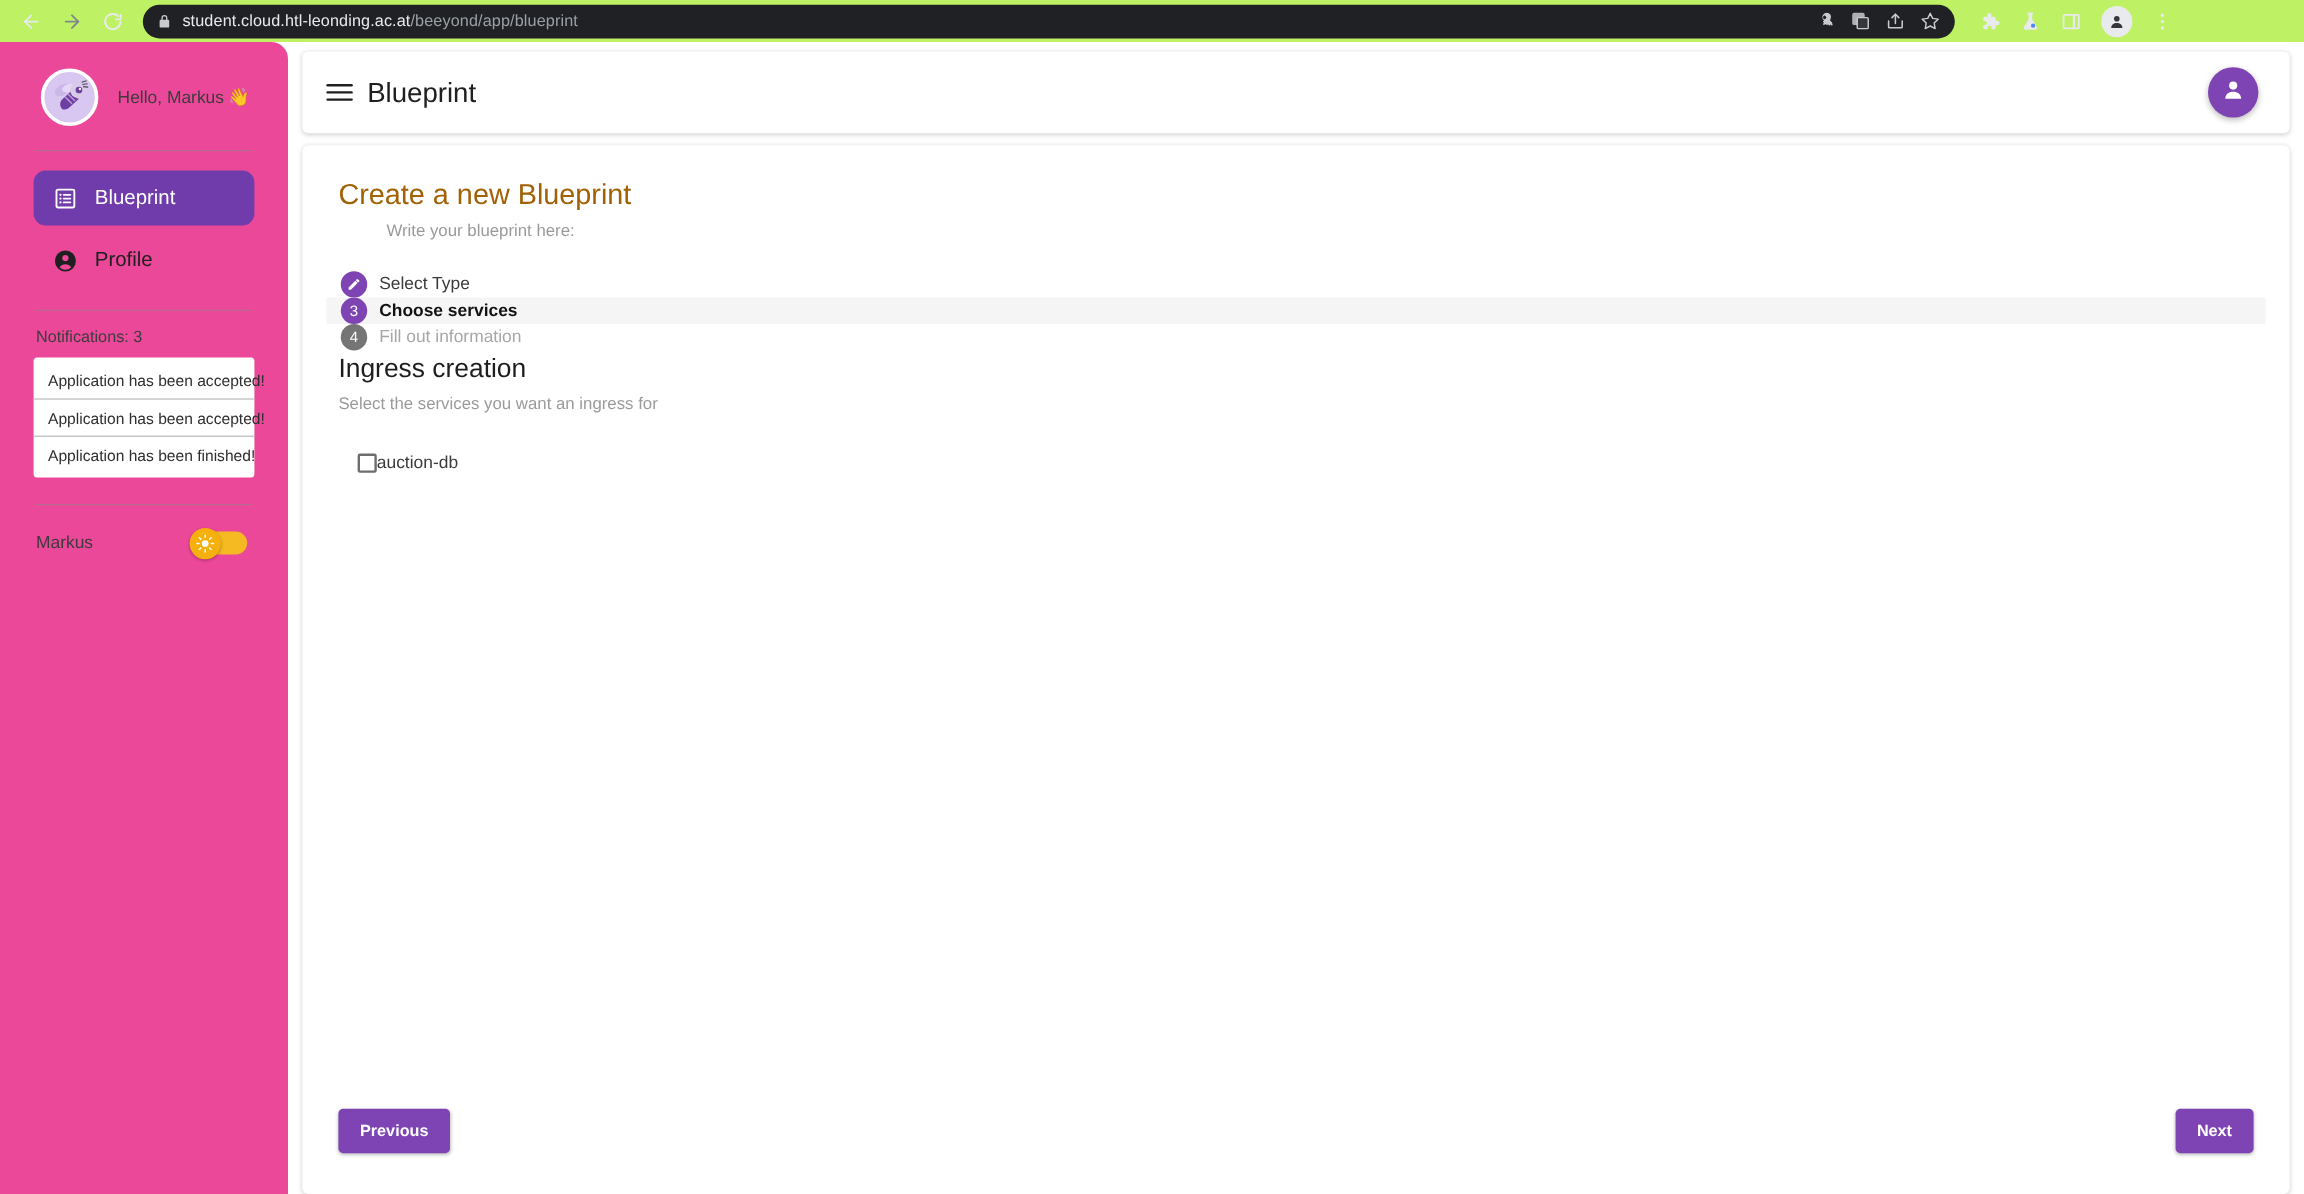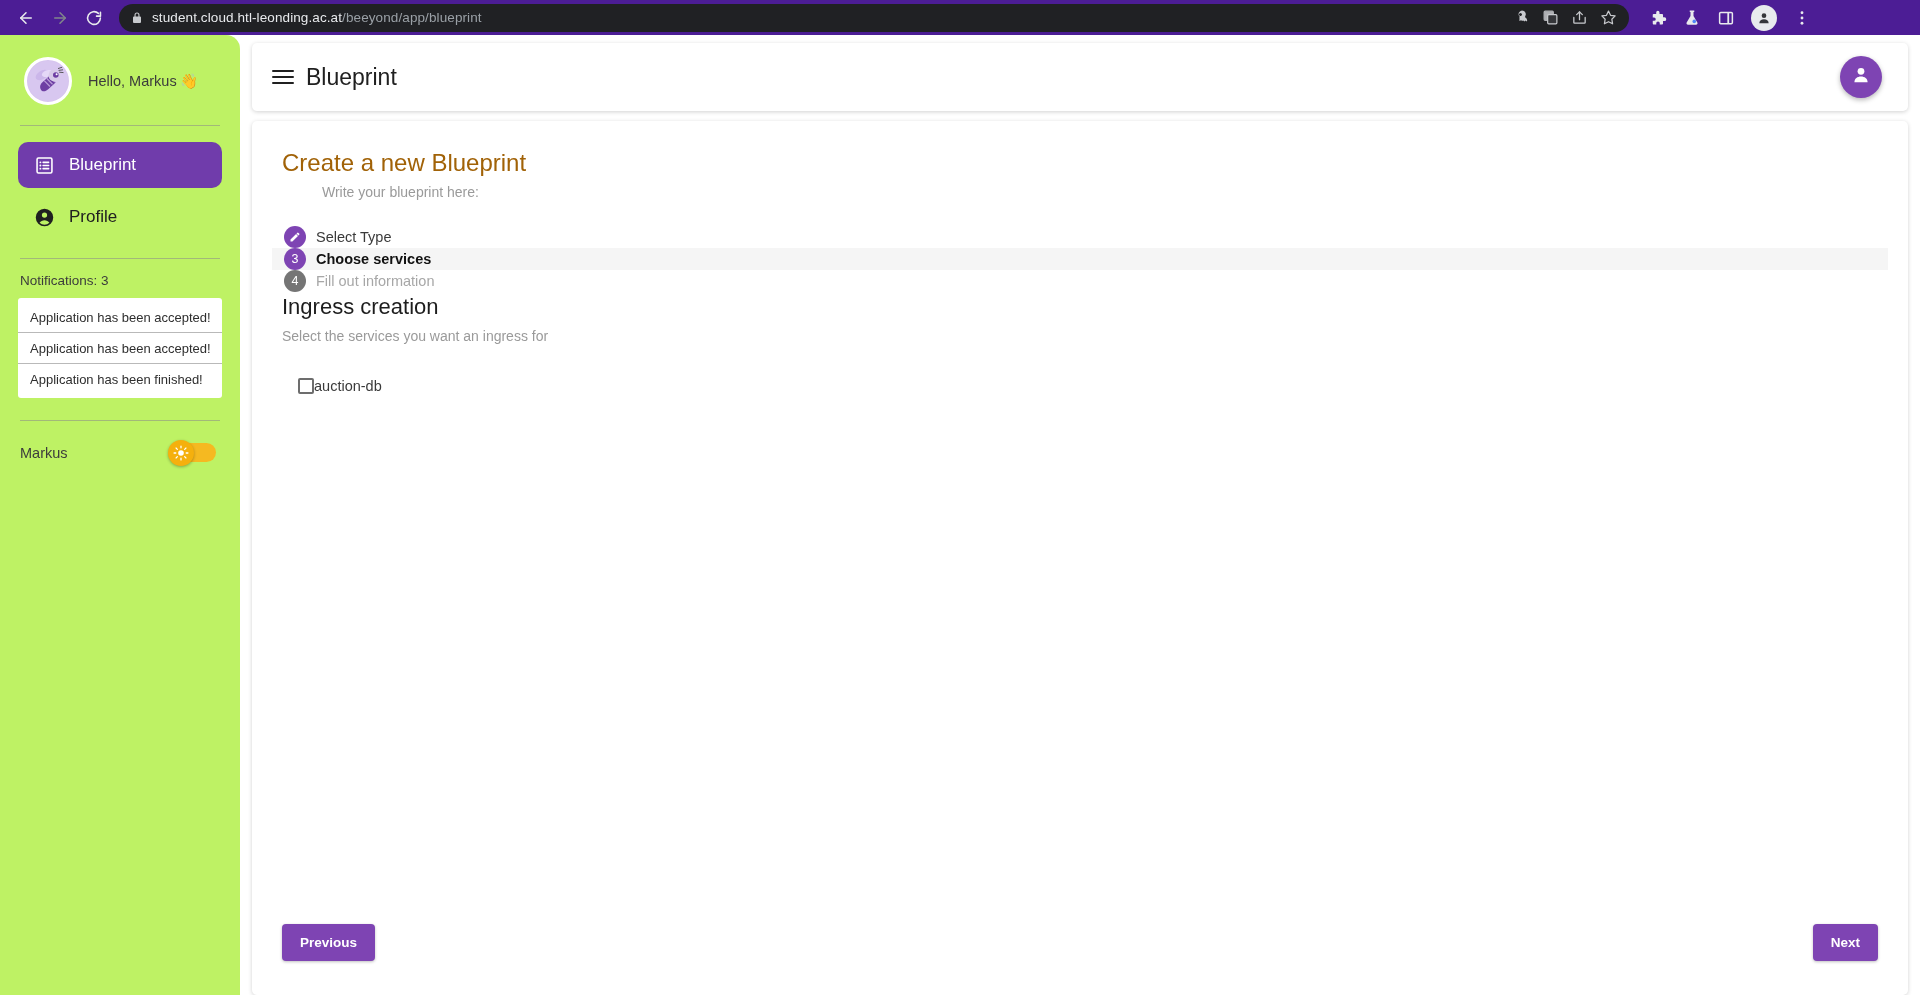--- a/index.html
+++ b/index.html
@@ -7,21 +7,21 @@
   html, body {
     width: 1920px; height: 995px;
     font-family: "Liberation Sans", sans-serif;
     background: #ffffff;
     overflow: hidden;
   }
 
   
   .browser-bar {
     height: 35px; width: 100%;
-    background: #4c1d95;
+    background: #bef264;
     display: flex; align-items: center;
     padding: 0 10px;
     gap: 2px;
   }
   .nav-btn {
     width: 32px; height: 32px;
     display: flex; align-items: center; justify-content: center;
     border-radius: 50%;
     color: #e8eaed;
     flex: none;
@@ -65,23 +65,23 @@
     display: flex;
     height: 960px;
     width: 100%;
     background: #ffffff;
   }
 
   
   .sidebar {
     width: 240px;
     flex: none;
-    background: #bef264;
+    background: #ec4899;
     border-top-right-radius: 14px;
-    padding: 0 18px;
+    padding: 0 28px;
     position: relative;
   }
   .side-user {
     display: flex; align-items: center;
     gap: 16px;
     padding: 22px 2px 20px 6px;
   }
   .bee-avatar {
     width: 48px; height: 48px; border-radius: 50%;
     background: #d7c5ef;

